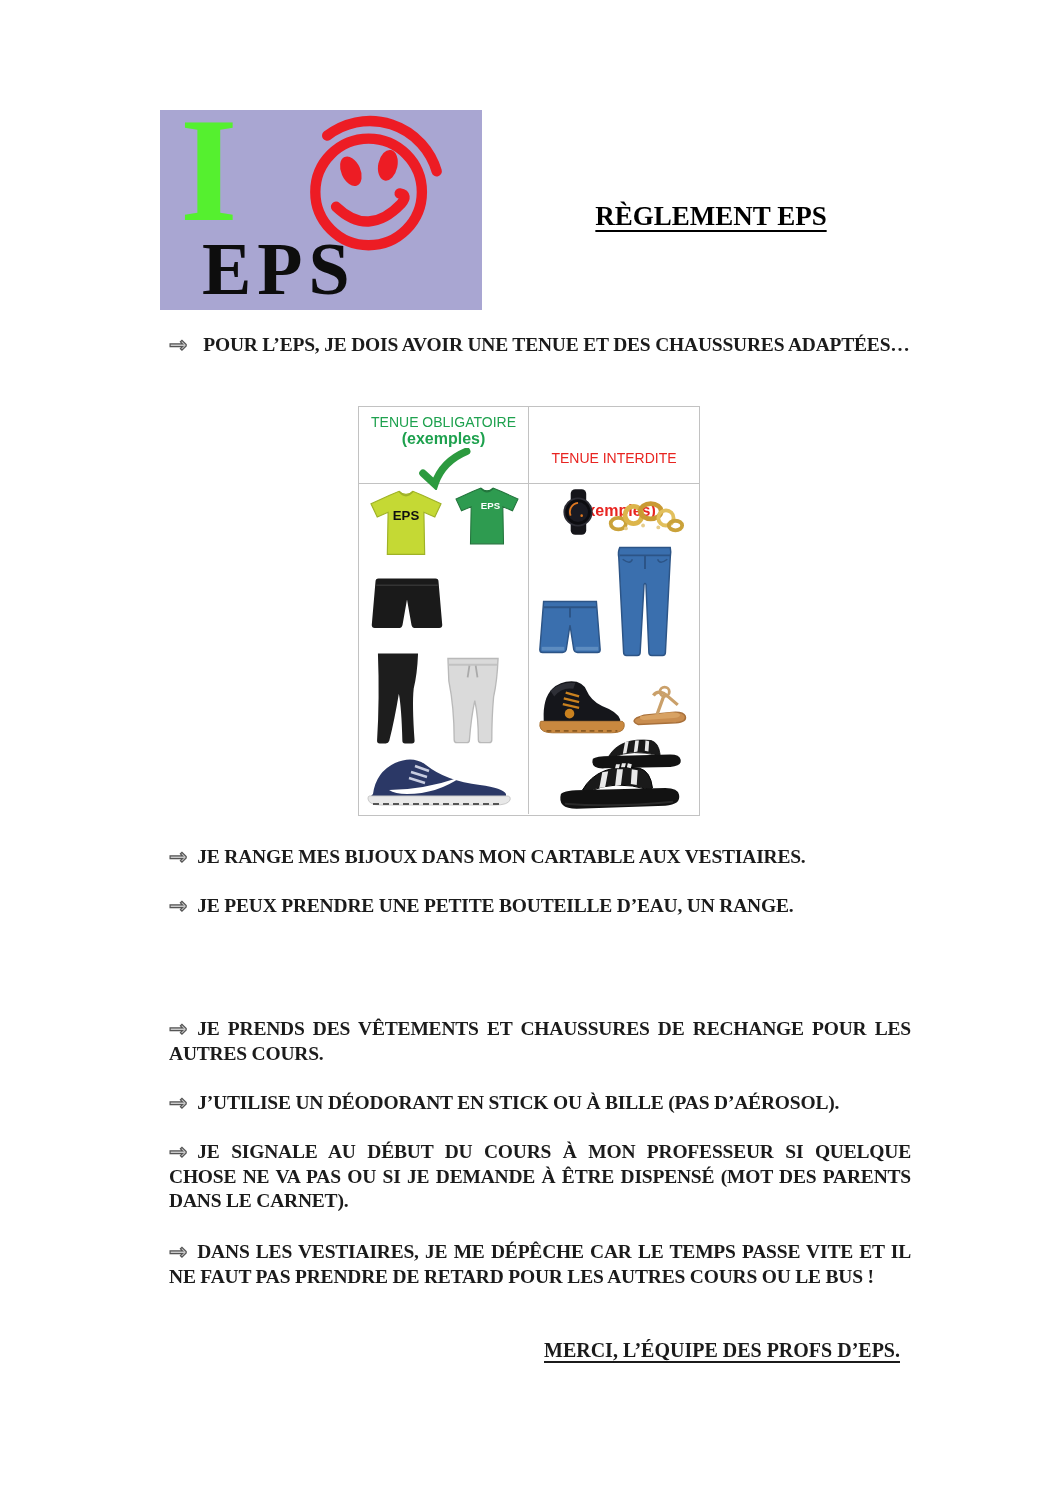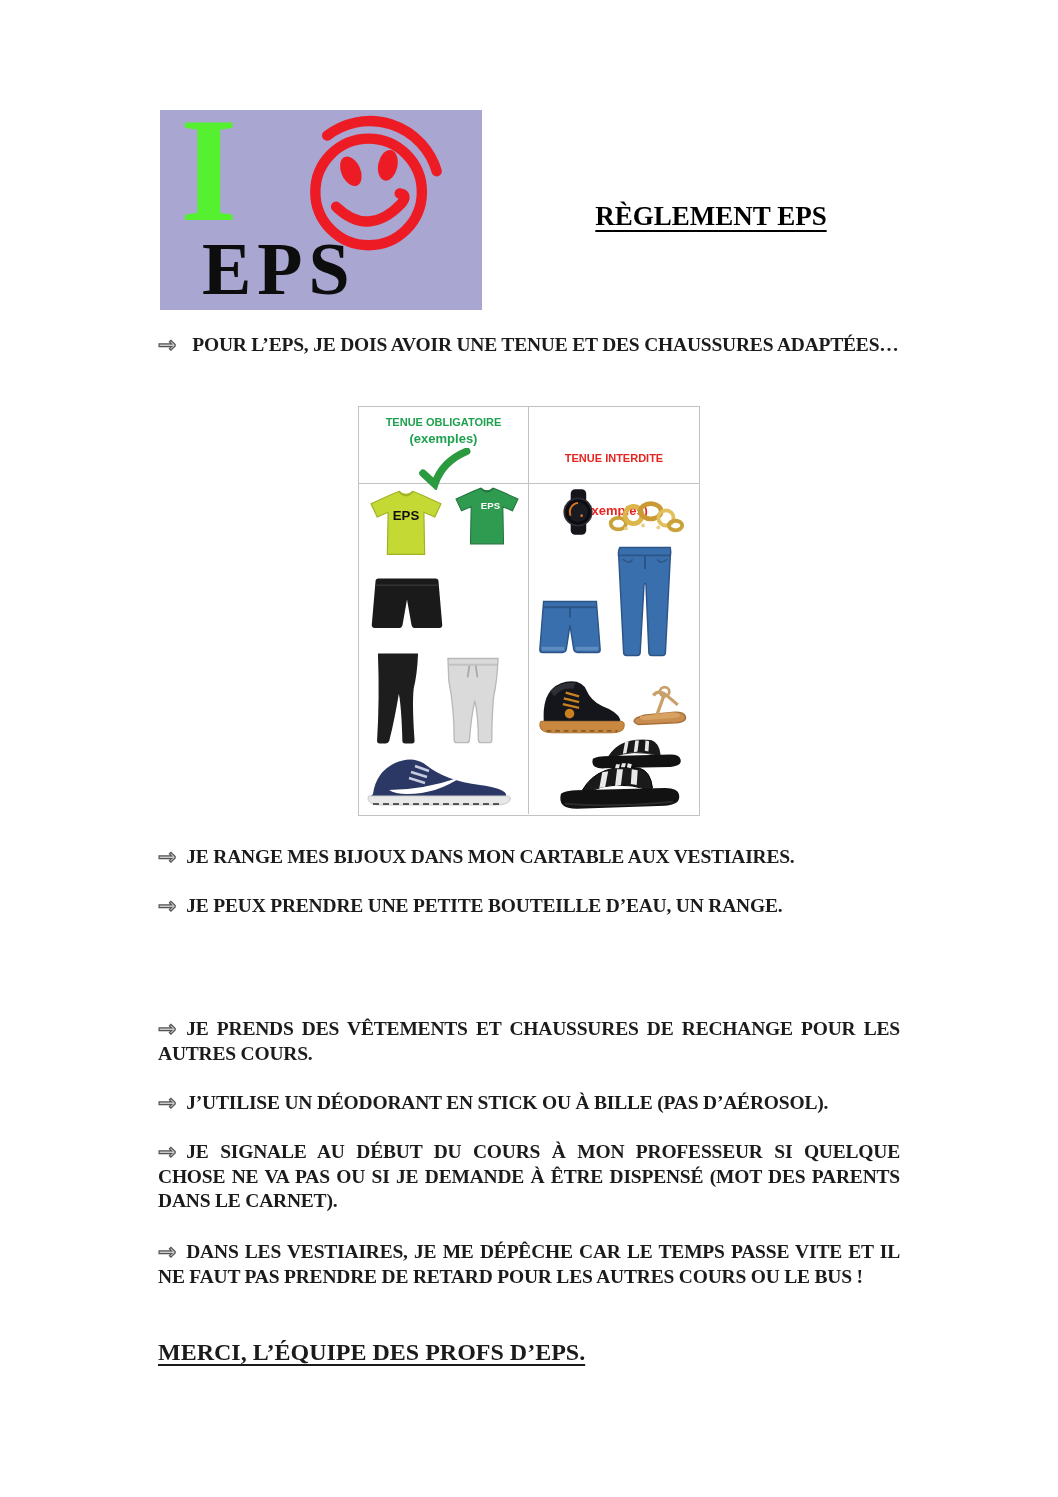--- a/index.html
+++ b/index.html
@@ -13,41 +13,41 @@
   .logo-smiley{position:absolute;left:132px;top:2px;width:168px;height:148px;}
   .logo-eps{position:absolute;left:42px;top:122px;font-family:"Liberation Serif",serif;
             font-weight:bold;font-size:74px;line-height:74px;color:#0d0d0d;letter-spacing:6px;}
 
   
   .title{position:absolute;left:534px;top:184px;width:320px;margin:17px;text-align:center;
          font-size:27px;font-weight:bold;color:#000;
          text-decoration:underline;text-underline-offset:5px;text-decoration-thickness:2px;}
 
   
-  .rule{position:absolute;left:158px;width:742px;font-weight:bold;font-size:19.5px;
+  .rule{position:absolute;left:169px;width:742px;font-weight:bold;font-size:19.5px;
         line-height:24.5px;text-align:justify;letter-spacing:-0.2px;}
   .arrow{display:inline-block;font-family:"DejaVu Sans",sans-serif;font-weight:bold;
          font-size:22px;line-height:20px;color:#c9c9c9;-webkit-text-stroke:1.2px #555;
          margin-right:10px;transform:translateY(1px);}
   .intro .arrow{margin-right:16px;}
-  .closing{position:absolute;left:158px;top:1339px;width:742px;text-align:left;
-           font-weight:bold;font-size:24px;text-decoration:underline;
+  .closing{position:absolute;left:158px;top:1339px;width:742px;text-align:right;
+           font-weight:bold;font-size:20px;text-decoration:underline;
            text-underline-offset:4px;text-decoration-thickness:2px;}
 
   
   .dress-table{position:absolute;left:358px;top:406px;width:340px;height:408px;
                border:1px solid #c2c2c2;display:grid;
                grid-template-columns:1fr 1fr;grid-template-rows:77px 1fr;
                font-family:"Liberation Sans",sans-serif;}
   .dt-cell{position:relative;overflow:visible;}
   .dt-left{border-right:1px solid #c2c2c2;}
   .dt-head{border-bottom:1px solid #c2c2c2;display:flex;flex-direction:column;
            align-items:center;padding-top:7px;}
-  .dt-title{font-size:11px;font-weight:bold;line-height:17px;text-align:right;}
-  .dt-sub{font-size:13px;font-weight:bold;line-height:16px;text-align:center;}
+  .dt-title{font-size:14px;font-weight:normal;line-height:17px;text-align:right;}
+  .dt-sub{font-size:16px;font-weight:bold;line-height:16px;text-align:center;}
   .green{color:#1ea14e;} .red{color:#e82420;margin-top:36px;}
   .checkmark{width:58px;height:42px;margin-top:1px;margin-bottom:-10px;}
   .crossmark{width:38px;height:36px;margin-top:2px;}
   .dt-body{height:330px;}
   .item{position:absolute;}
 
   .tinytext{font-family:"Liberation Sans",sans-serif;font-weight:bold;}
 </style>
 </head>
 <body>

